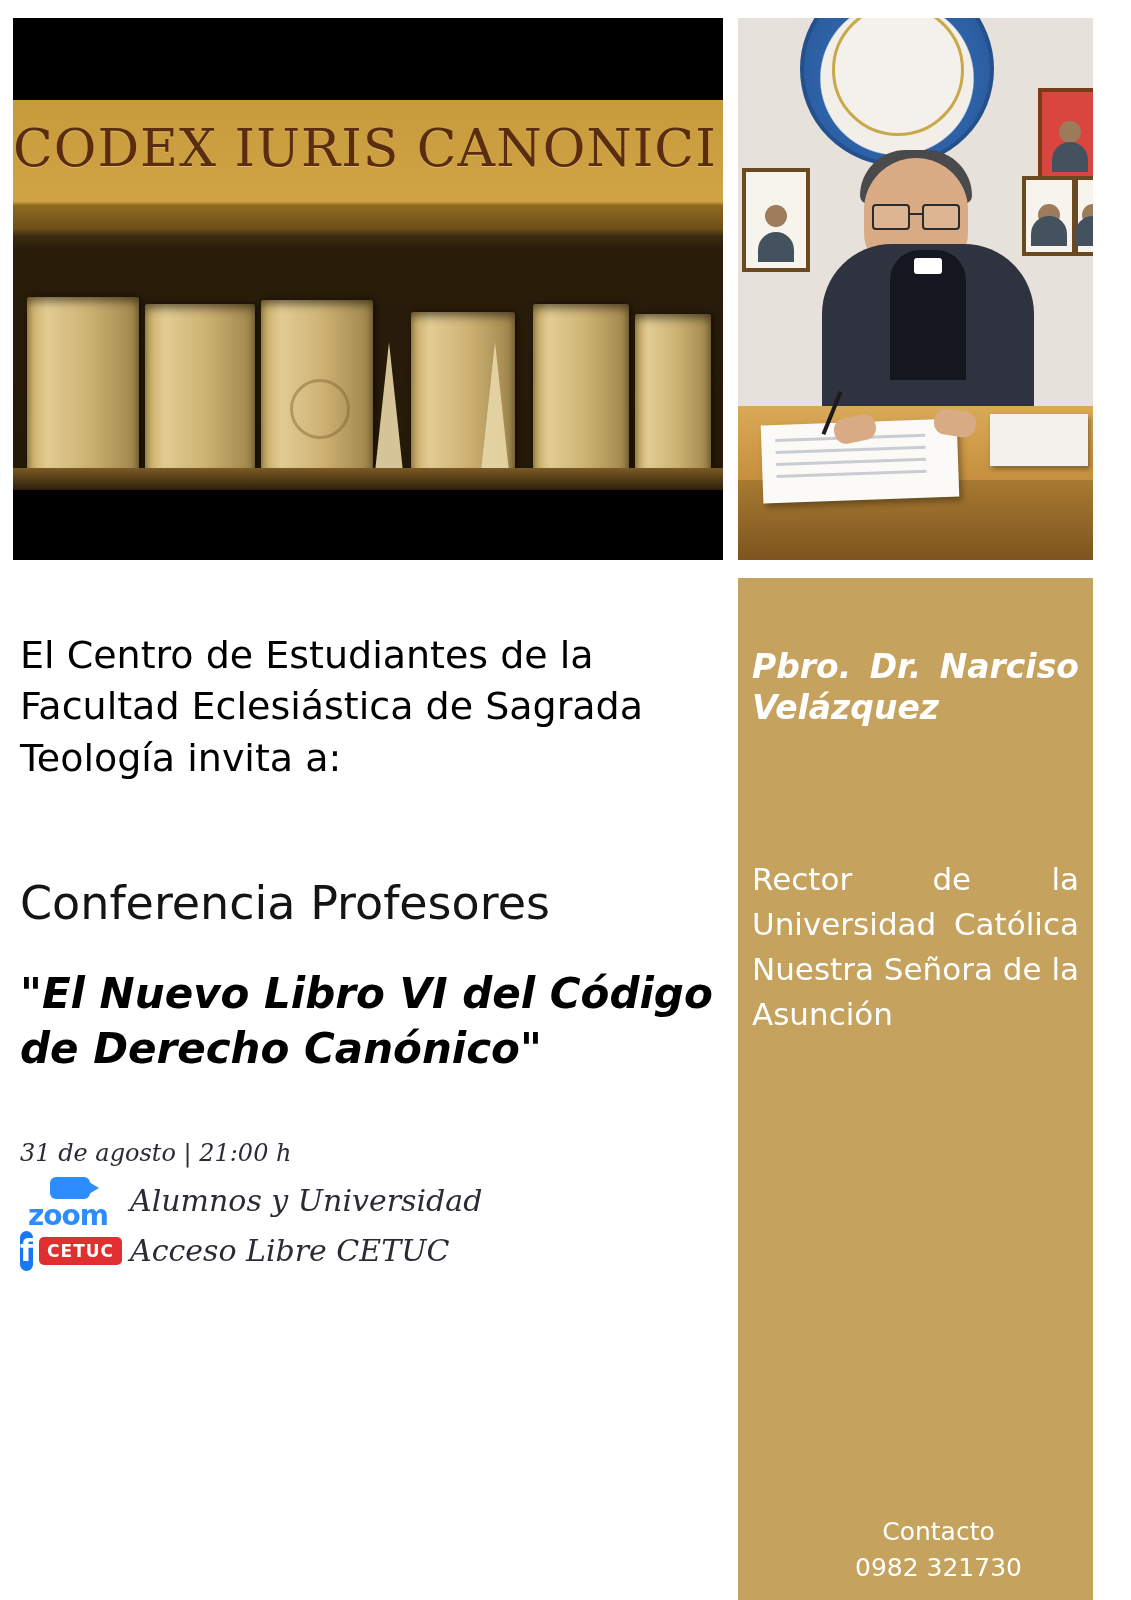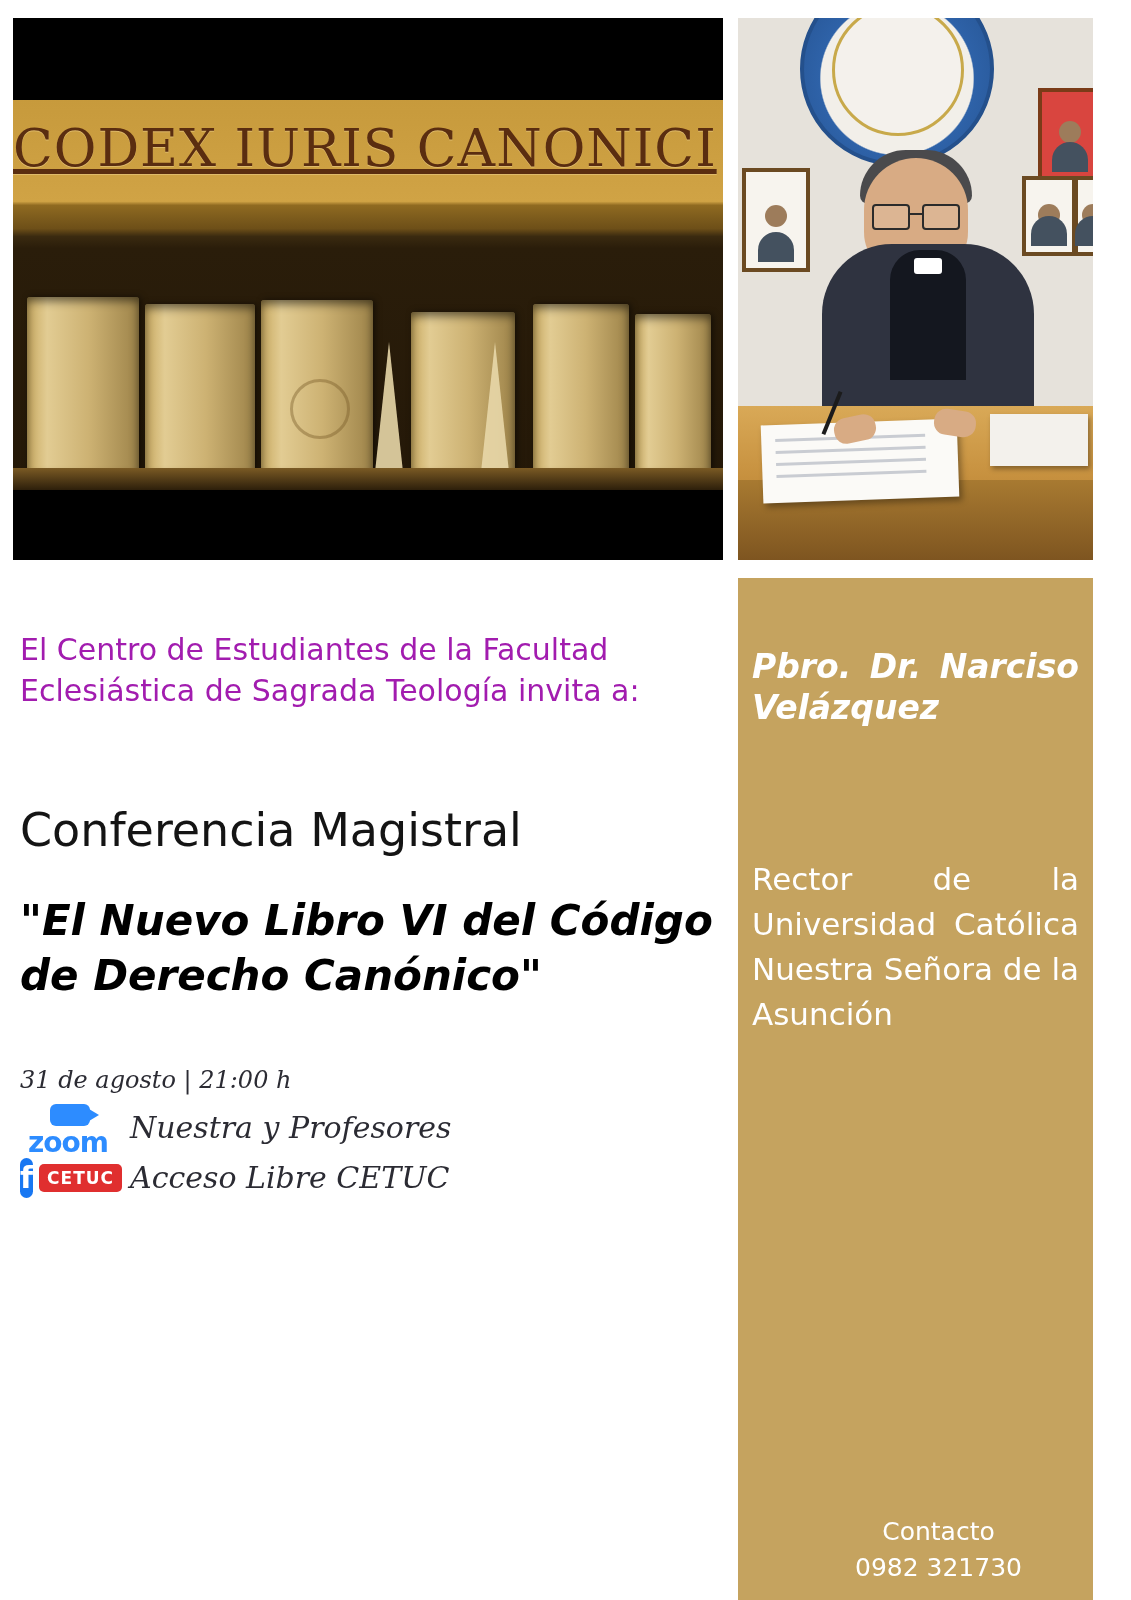--- a/index.html
+++ b/index.html
@@ -56,21 +56,20 @@
     top: 18px;
     left: 0;
     width: 570px;
     text-align: center;
     font-family: "DejaVu Serif", serif;
     font-size: 52px;
     letter-spacing: 1px;
     color: #5a2d10;
     white-space: nowrap;
     text-shadow: 0 1px 0 rgba(255,235,180,0.35);
-    text-decoration: underline;
   }
   .shelf {
     position: absolute;
     left: 0;
     top: 140px;
     width: 710px;
     height: 250px;
   }
   .book {
     position: absolute;
@@ -245,23 +244,23 @@
   }
 
   
   .left-col {
     position: absolute;
     left: 20px;
     top: 630px;
     width: 700px;
   }
   .invite-text {
-    font-size: 30px;
+    font-size: 38px;
     line-height: 1.35;
-    color: #a21caf;
+    color: #000000;
     font-family: "DejaVu Sans", sans-serif;
   }
   .conf-title {
     margin-top: 92px;
     font-size: 46px;
     color: #141414;
     font-family: "DejaVu Sans", sans-serif;
   }
   .talk-title {
     margin-top: 36px;
@@ -462,33 +461,33 @@
     <div class="pen"></div>
     <div class="hand h1"></div>
     <div class="hand h2"></div>
   </div>
 </div>
 
 <div class="left-col">
 
   <div class="invite-text">El Centro de Estudiantes de la Facultad Eclesiástica de Sagrada Teología invita a:</div>
 
-  <div class="conf-title">Conferencia Magistral</div>
+  <div class="conf-title">Conferencia Profesores</div>
 
   <div class="talk-title">"El Nuevo Libro VI del Código de Derecho Canónico"</div>
 
   <div class="details">
     <div class="date-line">31 de agosto | 21:00 h</div>
 
     <div class="access-line">
       <div class="zoom-badge">
         <div class="zoom-cam"></div>
         <div class="zoom-word">zoom</div>
       </div>
-      <div>Nuestra y Profesores</div>
+      <div>Alumnos y Universidad</div>
     </div>
 
     <div class="access-line">
       <div class="fb-badge">
         <div class="fb-square">f</div>
         <div class="live-tag">CETUC</div>
       </div>
       <div>Acceso Libre CETUC</div>
     </div>
   </div>

